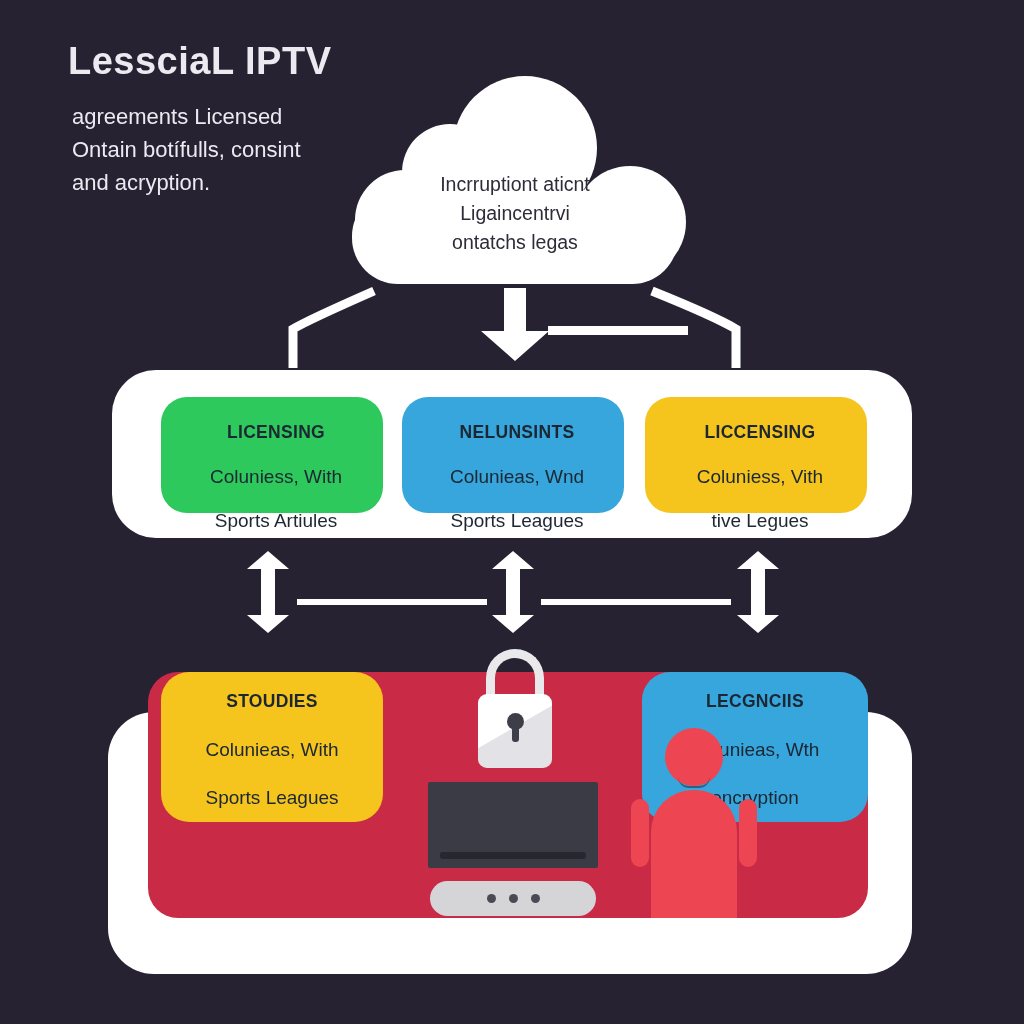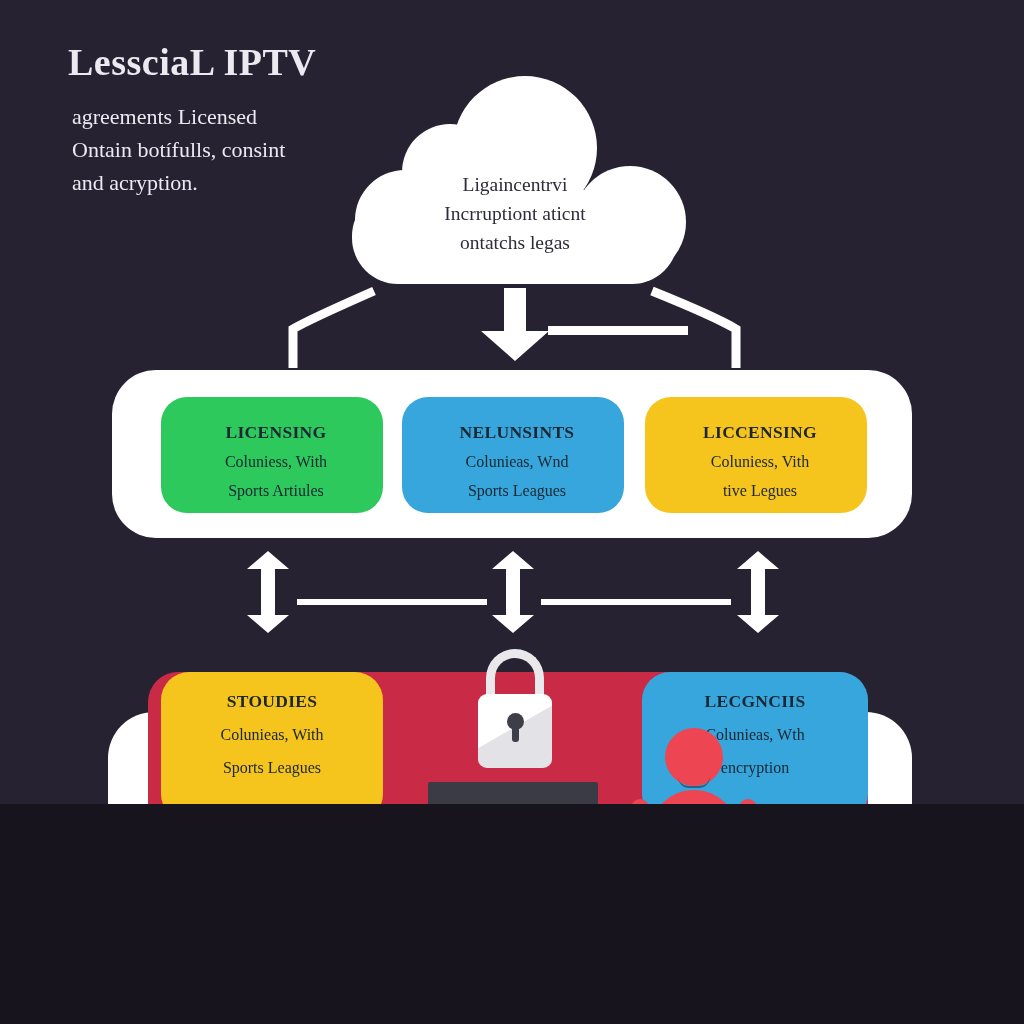--- a/index.html
+++ b/index.html
@@ -1,19 +1,19 @@
 <!DOCTYPE html>
 <html style="--bg: #262231; --white: #ffffff; --green: #2ec95c; --blue: #36a6dc; --yellow: #f5c41d; --crimson: #c92b47; --person_red: #ee4553; --tv_dark: #3b3b45; --remote_gray: #d5d5d7; --text_dark: #1c2733; --text_light: #eceaf1; --cloud_text: #2d2c38;"><head>
 <meta charset="utf-8">
 <style>
   html,body{margin:0;padding:0;background:#17141e;}
   .canvas{
-    position:relative;width:1024px;height:804px;overflow:hidden;
+    position:relative;width:1024px;height:1024px;overflow:hidden;
     background:var(--bg,#262231);
-    font-family:Liberation Serif, serif;
+    font-family:Liberation Sans, sans-serif;
   }
 
   
   .title{
     position:absolute;left:68px;top:40px;
     font-size:38px;font-weight:bold;letter-spacing:.5px;
     color:var(--text_light,#f2f1f6);
   }
   .subtitle{position:absolute;left:72px;top:100px;line-height:33px;
     font-size:22px;color:var(--text_light,#ece9f1);font-weight:400;}
@@ -33,21 +33,21 @@
   
   .top-panel{
     position:absolute;left:112px;top:370px;width:800px;height:168px;
     background:var(--white,#fff);border-radius:44px;
   }
   .card{
     position:absolute;border-radius:26px;text-align:center;
     color:var(--text_dark,#1c2733);
   }
   .card .card-title{font-weight:bold;font-size:17.5px;letter-spacing:.3px;margin-top:0;}
-  .card .card-line{font-size:16px;margin-top:2px;}
+  .card .card-line{font-size:19px;margin-top:17px;}
   .card-green{background:var(--green,#2ec95c);}
   .card-blue{background:var(--blue,#36a6dc);}
   .card-yellow{background:var(--yellow,#f5c41d);}
   .top-card{width:222px;height:116px;top:397px;padding-top:0;}
   .top-card .card-inner{padding-top:22px;line-height:27px;padding-left:8px;}
 
   
   .bottom-white{
     position:absolute;left:108px;top:712px;width:804px;height:262px;
     background:var(--white,#fff);border-radius:46px;
@@ -109,22 +109,22 @@
     <div>and acryption.</div>
   </div>
 
   <div>
     <div class="cloud-part round" style="left:355px;top:170px;width:100px;height:100px;"></div>
     <div class="cloud-part round" style="left:402px;top:124px;width:96px;height:96px;"></div>
     <div class="cloud-part round" style="left:453px;top:76px;width:144px;height:144px;"></div>
     <div class="cloud-part round" style="left:574px;top:166px;width:112px;height:112px;"></div>
     <div class="cloud-part" style="left:352px;top:190px;width:326px;height:94px;border-radius:46px;"></div>
     <div class="cloud-text">
+      <div>Incrruptiont aticnt</div>
       <div>Ligaincentrvi</div>
-      <div>Incrruptiont aticnt</div>
       <div>ontatchs legas</div>
     </div>
   </div>
 
   <svg class="connectors" width="1024" height="1024" viewBox="0 0 1024 1024">
     <path d="M 374 291 Q 308 320 293 329 L 293 368" stroke="#ffffff" stroke-width="9" fill="none"></path>
     <path d="M 652 291 Q 714 316 736 329 L 736 368" stroke="#ffffff" stroke-width="9" fill="none"></path>
     <polygon points="504,288 526,288 526,331 549,331 515,361 481,331 504,331" fill="#ffffff"></polygon>
     <rect x="548" y="326" width="140" height="9" fill="#ffffff"></rect>
 

